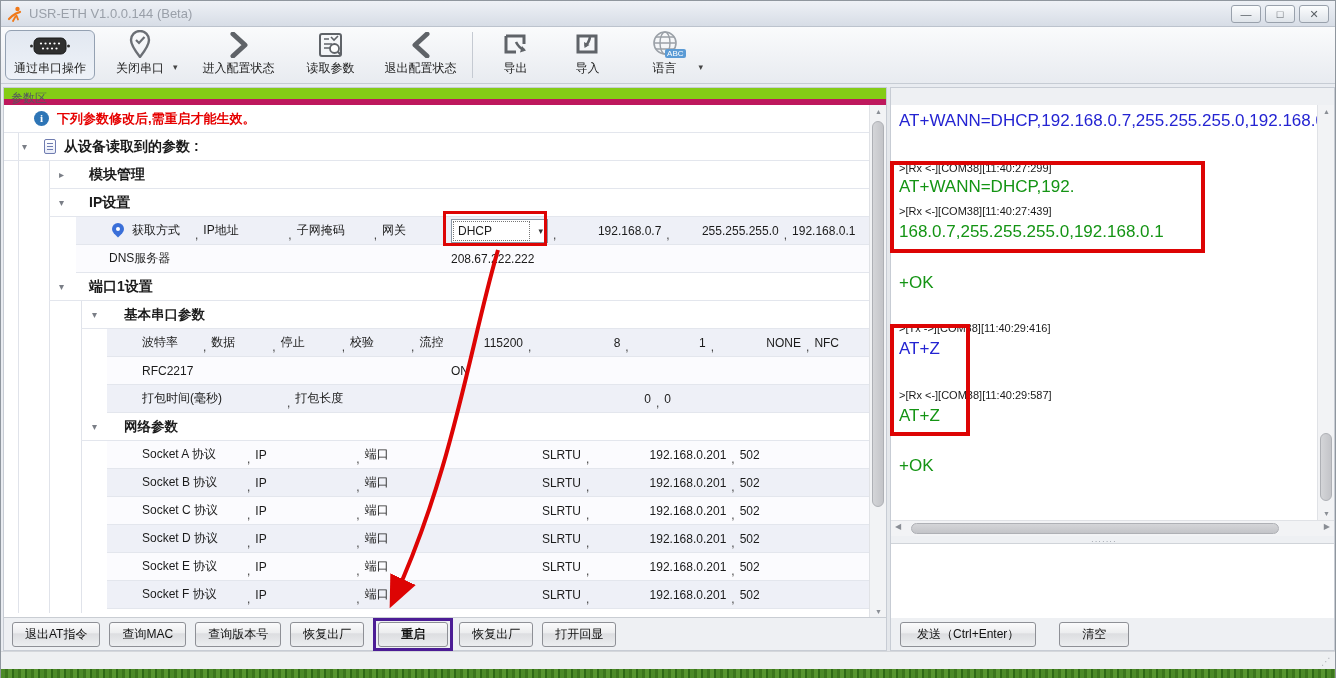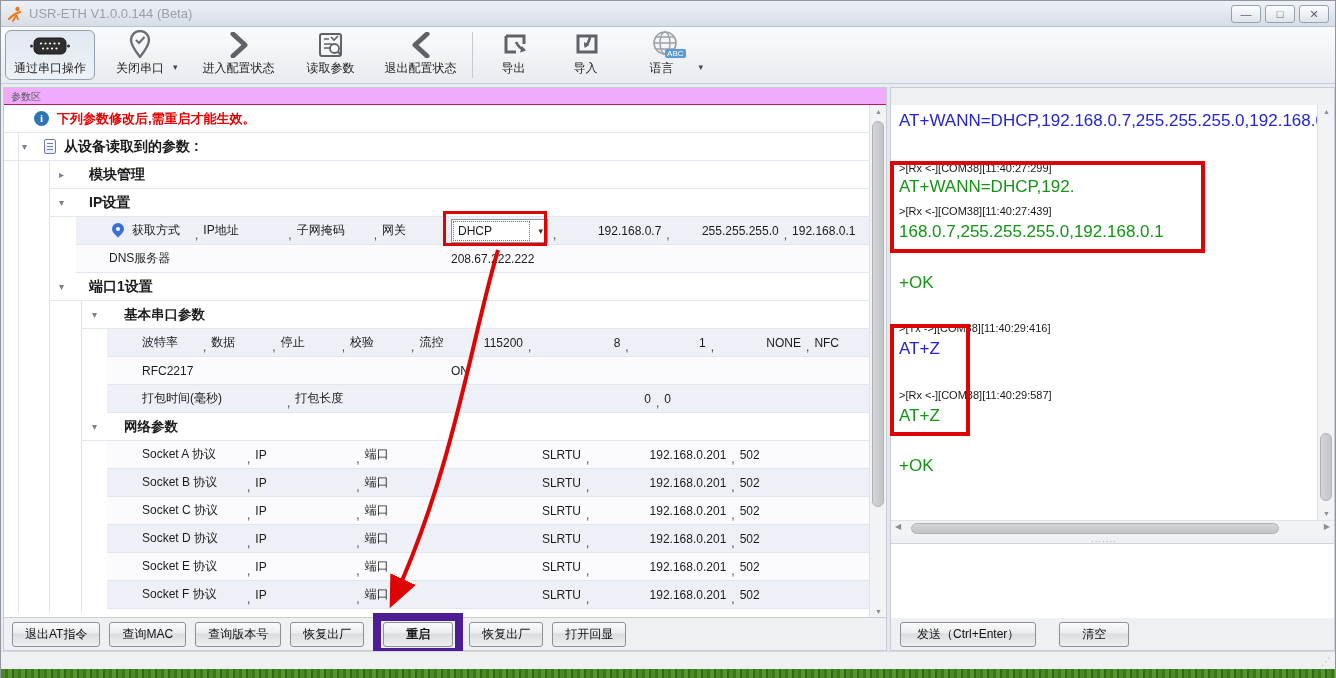--- a/index.html
+++ b/index.html
@@ -13,31 +13,31 @@
   #app-title { color:#9aa0a9; font-size:13px; margin-left:6px; }
   .winbtn { width:30px; height:18px; margin-left:4px; border:1px solid #99a1ac; border-radius:3px;
     background:linear-gradient(#fcfdfe,#dfe4ea); color:#5a6066; font-size:11px; line-height:16px;
     text-align:center; }
   #winbtns { margin-left:auto; display:flex; }
 
   
   #toolbar { position:absolute; left:0; top:26px; width:100%; height:57px;
     background:linear-gradient(#fafbfc,#e8ebf0); border-bottom:1px solid #c6ccd4;
     display:flex; align-items:flex-start; padding:3px 4px 0 4px; }
-  .tbitem { display:flex; flex-direction:column; justify-content:flex-end;
+  .tbitem { display:flex; flex-direction:column; align-items:center; justify-content:flex-end;
     height:50px; padding:3px 8px 2px 8px; font-size:12px; color:#222; border:1px solid transparent; }
   .tbitem.pressed { border:1px solid #94a1b2; border-radius:6px; background:linear-gradient(#e2e8f1,#eef2f8); }
   .tbitem .ticon { height:28px; display:flex; align-items:center; justify-content:center; margin-bottom:2px; }
   .tbcaret { font-size:9px; color:#444; align-self:center; margin:20px 2px 0 0; }
   .tbsep { width:1px; height:46px; background:#c5cad2; margin:2px 6px 0 6px; }
 
   
   .panel { position:absolute; background:#fff; border:1px solid #c7ccd4; }
-  .panel-header { height:17px; background:#f0abfc; border-bottom:1px solid #be185d;
-    font-size:10px; color:#55585d; padding:2px 0 0 7px; }
+  .panel-header { height:17px; background:#84cc16; border-bottom:6px solid #be185d;
+    font-size:12px; color:#55585d; padding:2px 0 0 7px; }
 
   
   #param-panel { left:2px; top:86px; width:884px; height:564px; }
   #param-body { position:absolute; left:0; top:17px; width:882px; height:513px; background:#fff; overflow:hidden; }
   .prow { position:relative; height:28px; border-bottom:1px solid #e3e6ed; display:flex; align-items:center;
     font-size:12px; color:#1b1b1b; white-space:nowrap; }
   .inset45 { margin-left:45px; } .inset72 { margin-left:72px; }
   .inset77 { margin-left:77px; } .inset103 { margin-left:103px; }
   .bgA { background:#eef0f7; } .bgB { background:#fbfbfe; }
   .sect { font-weight:bold; font-size:14px; }
@@ -77,21 +77,21 @@
   .hscroll { position:absolute; height:16px; background:#f2f3f5; border-top:1px solid #e0e2e6; }
   .hthumb { position:absolute; top:2px; height:11px; background:linear-gradient(#d4d5d8,#c3c4c8);
     border:1px solid #aeb0b5; border-radius:6px; }
   .harrow { position:absolute; top:1px; color:#8a8e95; font-size:8px; }
 
   
   #param-btnbar { position:absolute; left:0; bottom:0; width:882px; height:33px; background:#eef0f3;
     border-top:1px solid #c9cdd3; display:flex; align-items:center; padding-left:8px; }
   .btn { background:linear-gradient(#fbfbfc,#ebecee 45%,#dcdde0 46%,#eceef0); border:1px solid #8e9096;
     border-radius:3px; font-size:12px; color:#111; padding:3px 12px; margin-right:9px; white-space:nowrap; }
-  .red-wrap { border:8px solid #4c1d95; padding:1px 2px; margin-right:6px; }
+  .red-wrap { border:3px solid #4c1d95; padding:1px 2px; margin-right:6px; }
   .red-wrap .btn { margin:0; font-weight:bold; padding:3px 22px; }
 
   
   #log-panel { left:889px; top:86px; width:445px; height:564px; background:#eef0f3; border:1px solid #c7ccd4; }
   #log-body { position:absolute; left:0; top:17px; width:443px; height:415px; background:#fff; overflow:hidden; }
   .log-line { position:absolute; left:8px; white-space:nowrap; }
   .l-big { font-size:17px; }
   .l-tx { color:#2424d2; }
   .l-rx { color:#149414; }
   .l-meta { font-size:11px; color:#1a1a1a; }

